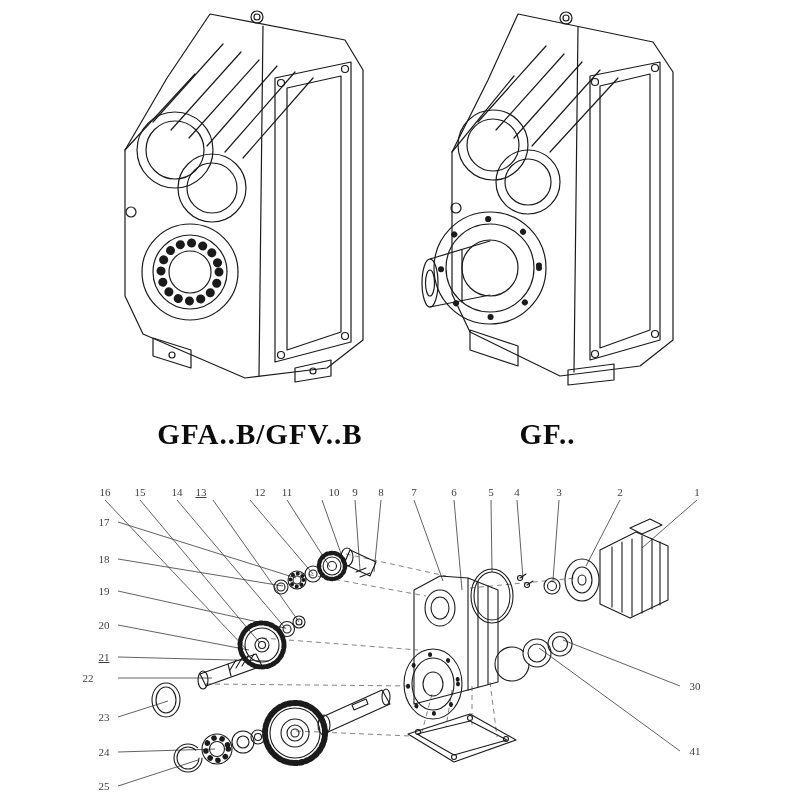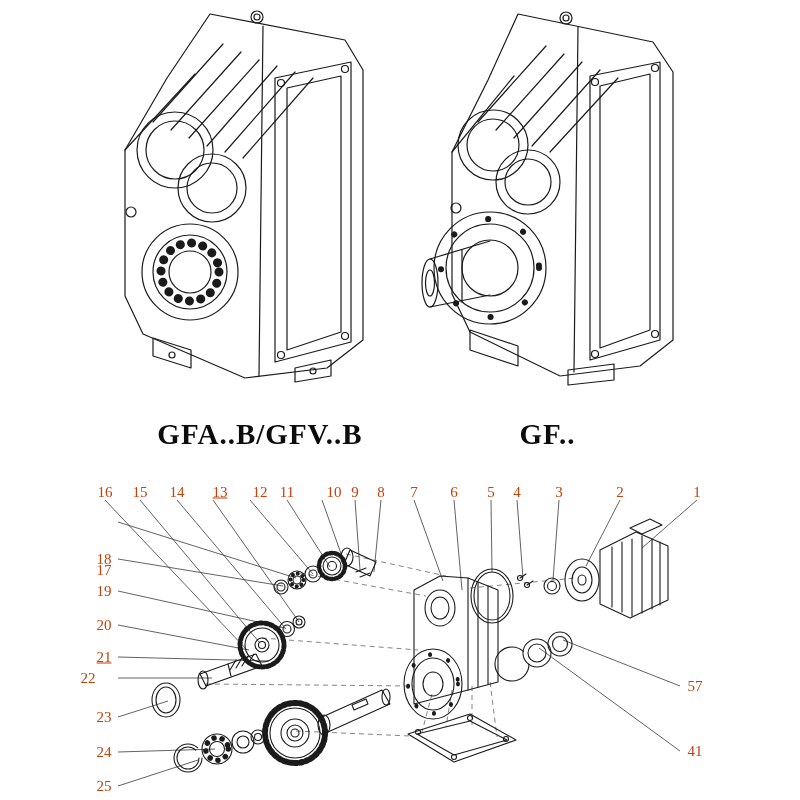--- a/index.html
+++ b/index.html
@@ -1,21 +1,21 @@
 <!DOCTYPE html>
 <html><head>
 <meta charset="utf-8">
 <style>
   html,body{margin:0;padding:0;background:#fff;}
   .page{position:relative;width:800px;height:800px;background:#ffffff;overflow:hidden;
         font-family:"Liberation Serif",serif;color:#111;}
   .drawing{position:absolute;}
   .caption{position:absolute;text-align:center;font-weight:bold;font-size:29px;
            letter-spacing:1px;color:#0c0c0c;}
-  .pn{position:absolute;transform:translate(-50%,-50%);font-size:15px;color:#c2410c;
+  .pn{position:absolute;transform:translate(-50%,-50%);font-size:11px;color:#404040;
       font-family:"Liberation Serif",serif;}
 </style>
 </head>
 <body>
 
 <div class="page">
 
   <svg class="drawing" style="left:95px;top:0;" width="310" height="415" viewBox="0 0 310 415">
     <g stroke="#1b1b1b" fill="none" stroke-width="1.2" stroke-linejoin="round" stroke-linecap="round">
       <path d="M115,14 L250,40 L268,70 L268,340 L232,368 L150,378 L48,334 L30,296 L30,150 L72,78 Z"></path>
@@ -236,40 +236,40 @@
       <path d="M320,240 L382,212 L390,226 L328,254 Z"></path>
       <ellipse cx="324" cy="247" rx="6" ry="10"></ellipse>
       <ellipse cx="386" cy="219" rx="4" ry="8"></ellipse>
       <path d="M352,227 L366,221 L368,226 L354,232 Z"></path>
     </g>
   </svg>
 
   <span class="pn" style="left:105px;top:492px;">16</span>
   <span class="pn" style="left:140px;top:492px;">15</span>
   <span class="pn" style="left:177px;top:492px;">14</span>
-  <span class="pn" style="left:220px;top:492px;text-decoration:underline;">13</span>
+  <span class="pn" style="left:201px;top:492px;text-decoration:underline;">13</span>
   <span class="pn" style="left:260px;top:492px;">12</span>
   <span class="pn" style="left:287px;top:492px;">11</span>
   <span class="pn" style="left:334px;top:492px;">10</span>
   <span class="pn" style="left:355px;top:492px;">9</span>
   <span class="pn" style="left:381px;top:492px;">8</span>
   <span class="pn" style="left:414px;top:492px;">7</span>
   <span class="pn" style="left:454px;top:492px;">6</span>
   <span class="pn" style="left:491px;top:492px;">5</span>
   <span class="pn" style="left:517px;top:492px;">4</span>
   <span class="pn" style="left:559px;top:492px;">3</span>
   <span class="pn" style="left:620px;top:492px;">2</span>
   <span class="pn" style="left:697px;top:492px;">1</span>
 
-  <span class="pn" style="left:104px;top:522px;margin-top:48px;">17</span>
+  <span class="pn" style="left:104px;top:522px;">17</span>
   <span class="pn" style="left:104px;top:559px;">18</span>
   <span class="pn" style="left:104px;top:591px;">19</span>
   <span class="pn" style="left:104px;top:625px;">20</span>
   <span class="pn" style="left:104px;top:657px;text-decoration:underline;">21</span>
   <span class="pn" style="left:88px;top:678px;">22</span>
   <span class="pn" style="left:104px;top:717px;">23</span>
   <span class="pn" style="left:104px;top:752px;">24</span>
   <span class="pn" style="left:104px;top:786px;">25</span>
 
-  <span class="pn" style="left:695px;top:686px;">57</span>
+  <span class="pn" style="left:695px;top:686px;">30</span>
   <span class="pn" style="left:695px;top:751px;">41</span>
 
 </div>
 
 </body></html>

